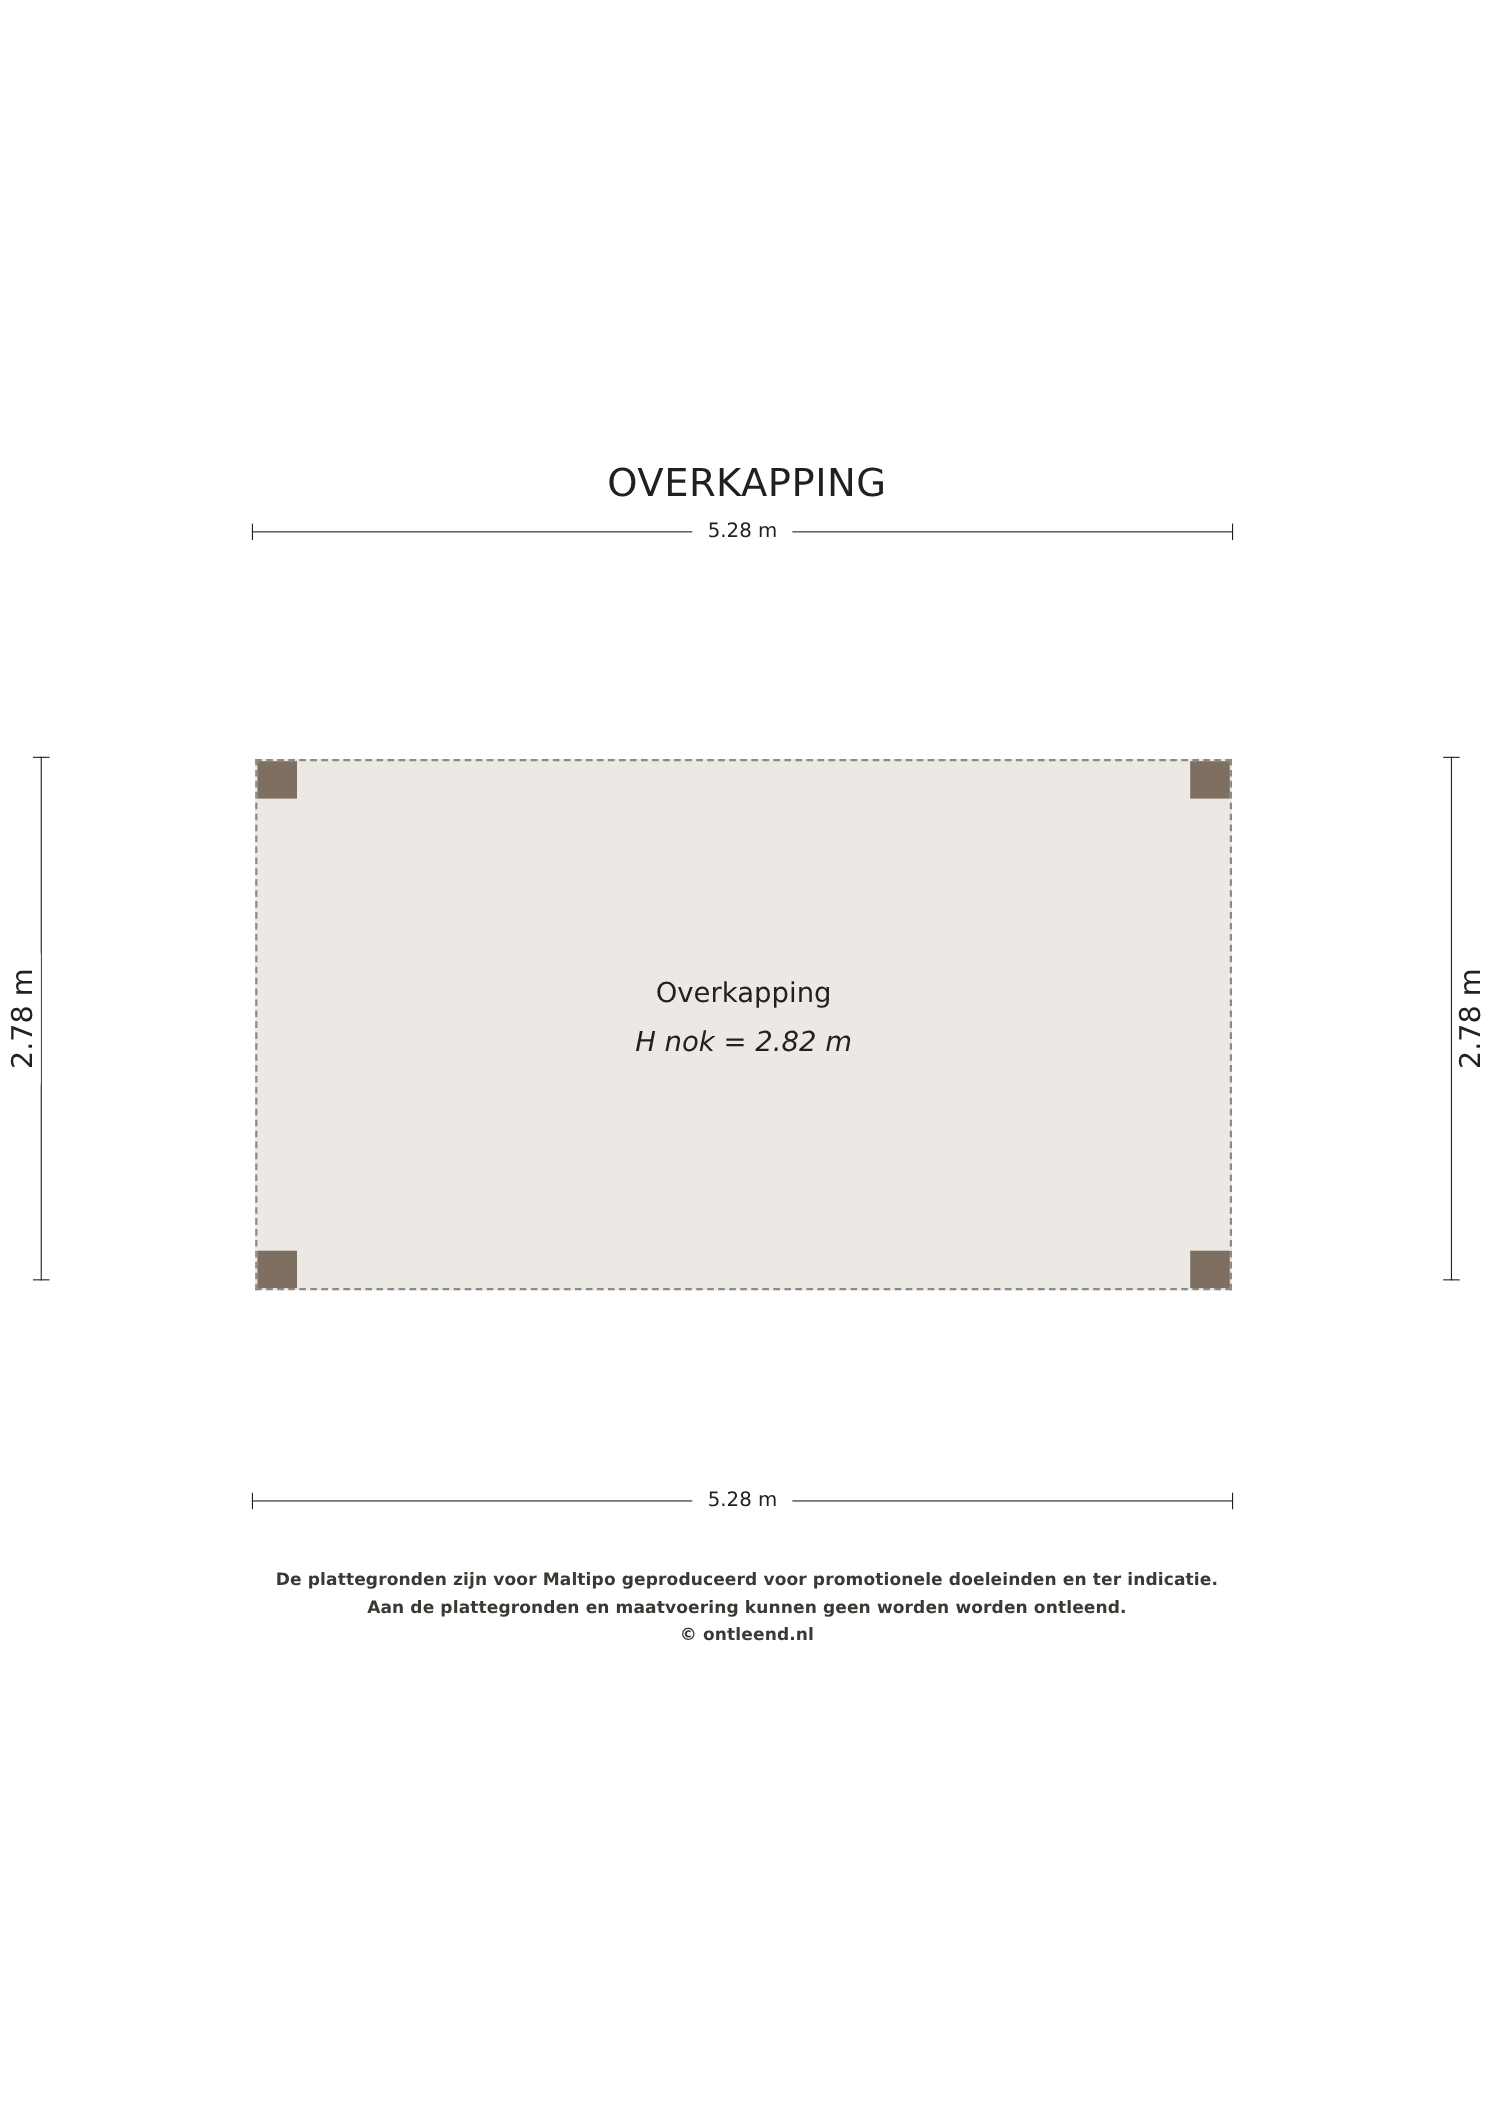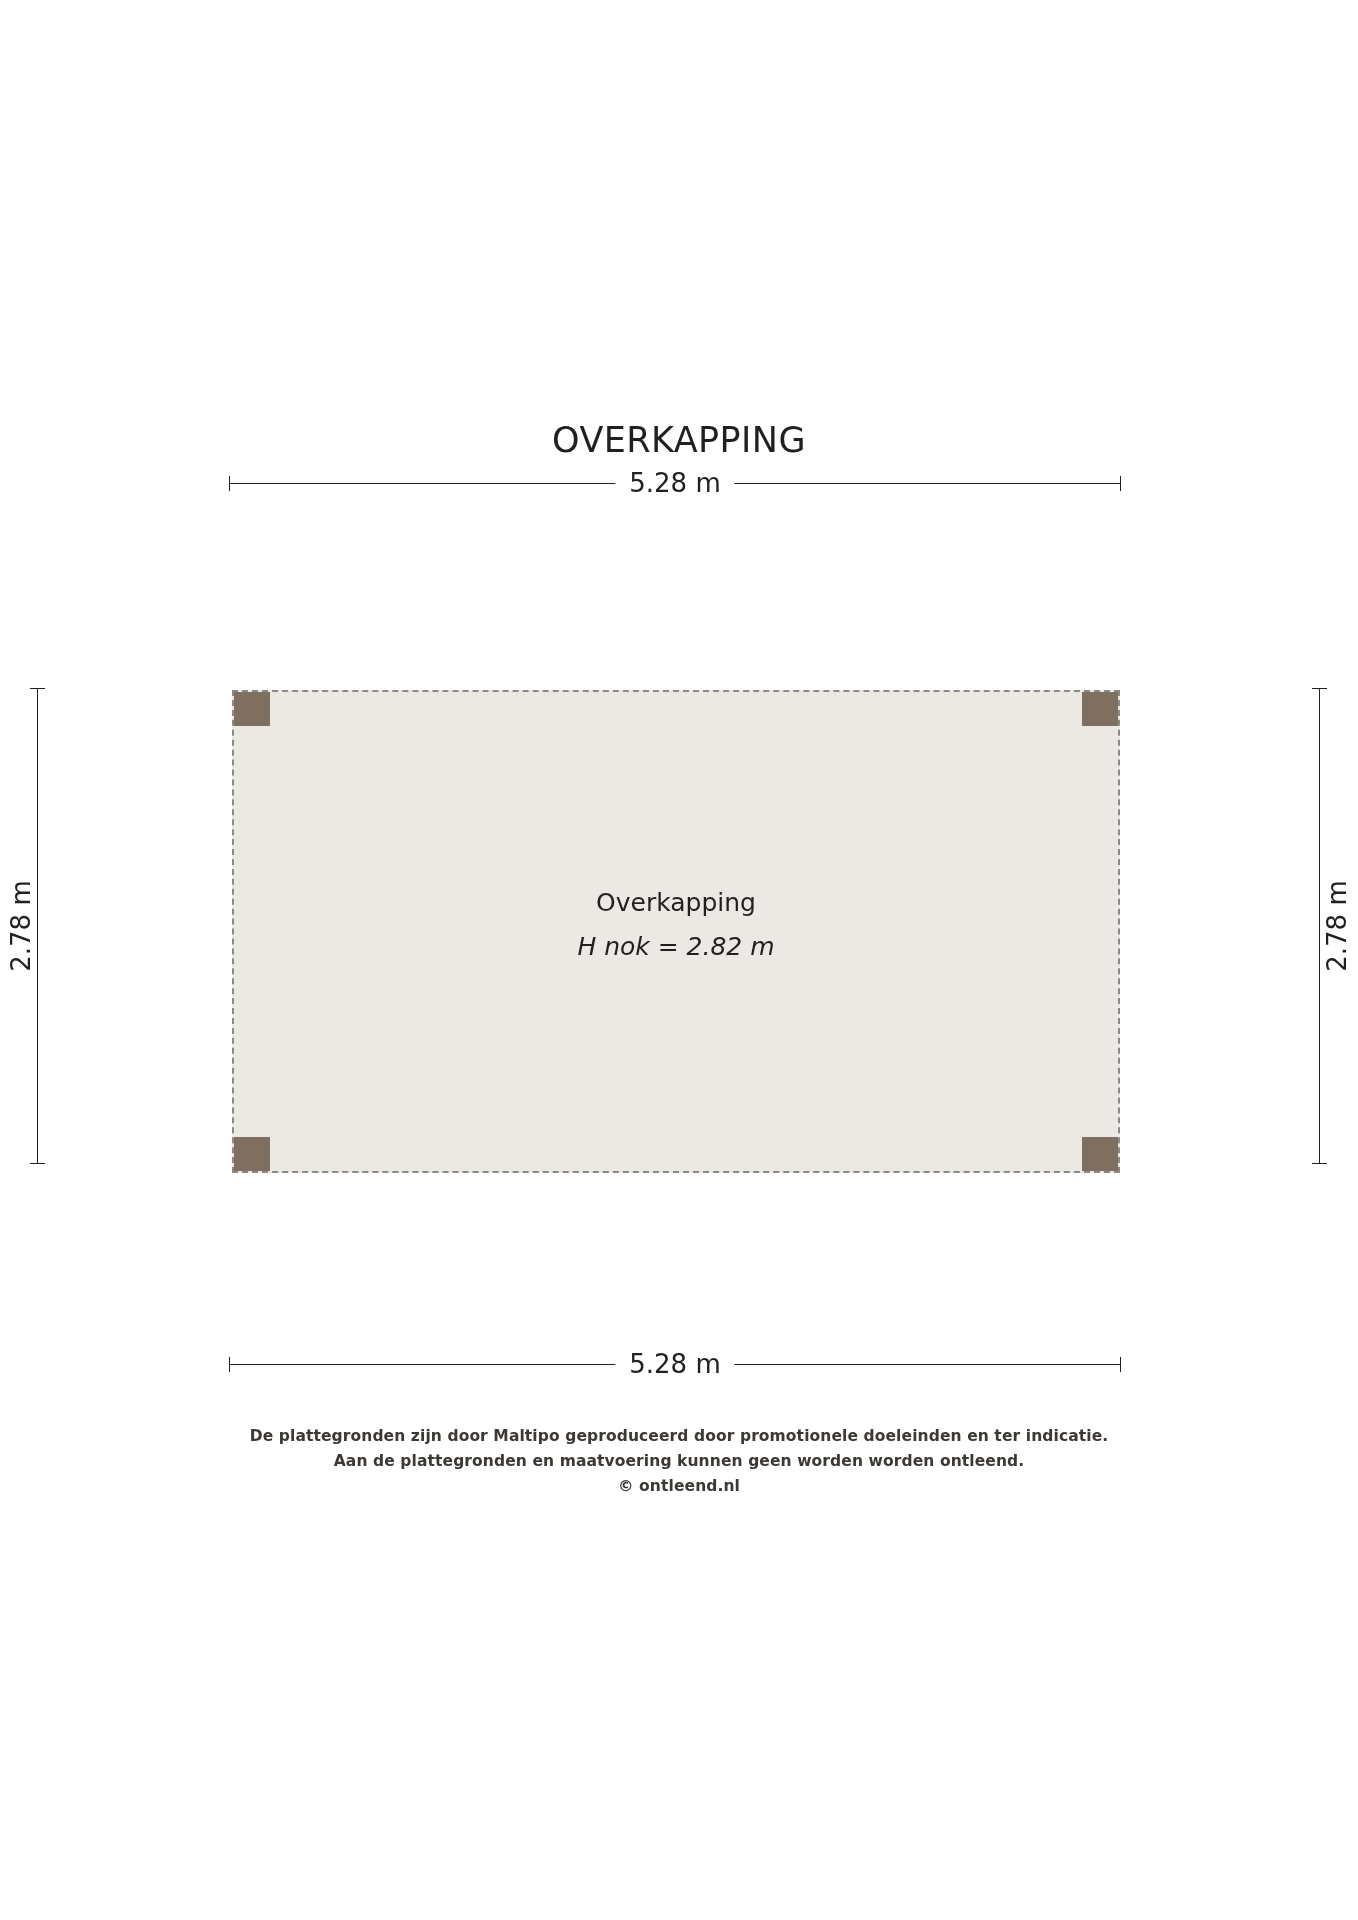--- a/index.html
+++ b/index.html
@@ -103,21 +103,21 @@
   }
   .dim-h .tick.start { left: 0; }
   .dim-h .tick.end   { right: 0; }
   .dim-h .dim-text {
     position: absolute;
     left: 50%;
     top: -16px;
     transform: translateX(-50%);
     background: #ffffff;
     padding: 0 14px;
-    font-size: 26px;
+    font-size: 18px;
     line-height: 32px;
     color: #231f20;
     white-space: nowrap;
   }
 
   .dim-top {
     left: 229px;
     top: 483px;
     width: 892px;
   }
@@ -229,18 +229,18 @@
   <div class="room-height">H nok = 2.82 m</div>
 
   <div class="dim-h dim-bottom">
     <div class="bar"></div>
     <div class="tick start"></div>
     <div class="tick end"></div>
     <div class="dim-text">5.28 m</div>
   </div>
 
   <div class="footer">
-    <div>De plattegronden zijn door Maltipo geproduceerd door promotionele doeleinden en ter indicatie.</div>
+    <div>De plattegronden zijn voor Maltipo geproduceerd voor promotionele doeleinden en ter indicatie.</div>
     <div>Aan de plattegronden en maatvoering kunnen geen worden worden ontleend.</div>
     <div>© ontleend.nl</div>
   </div>
 
 </div>
 
 </body></html>

